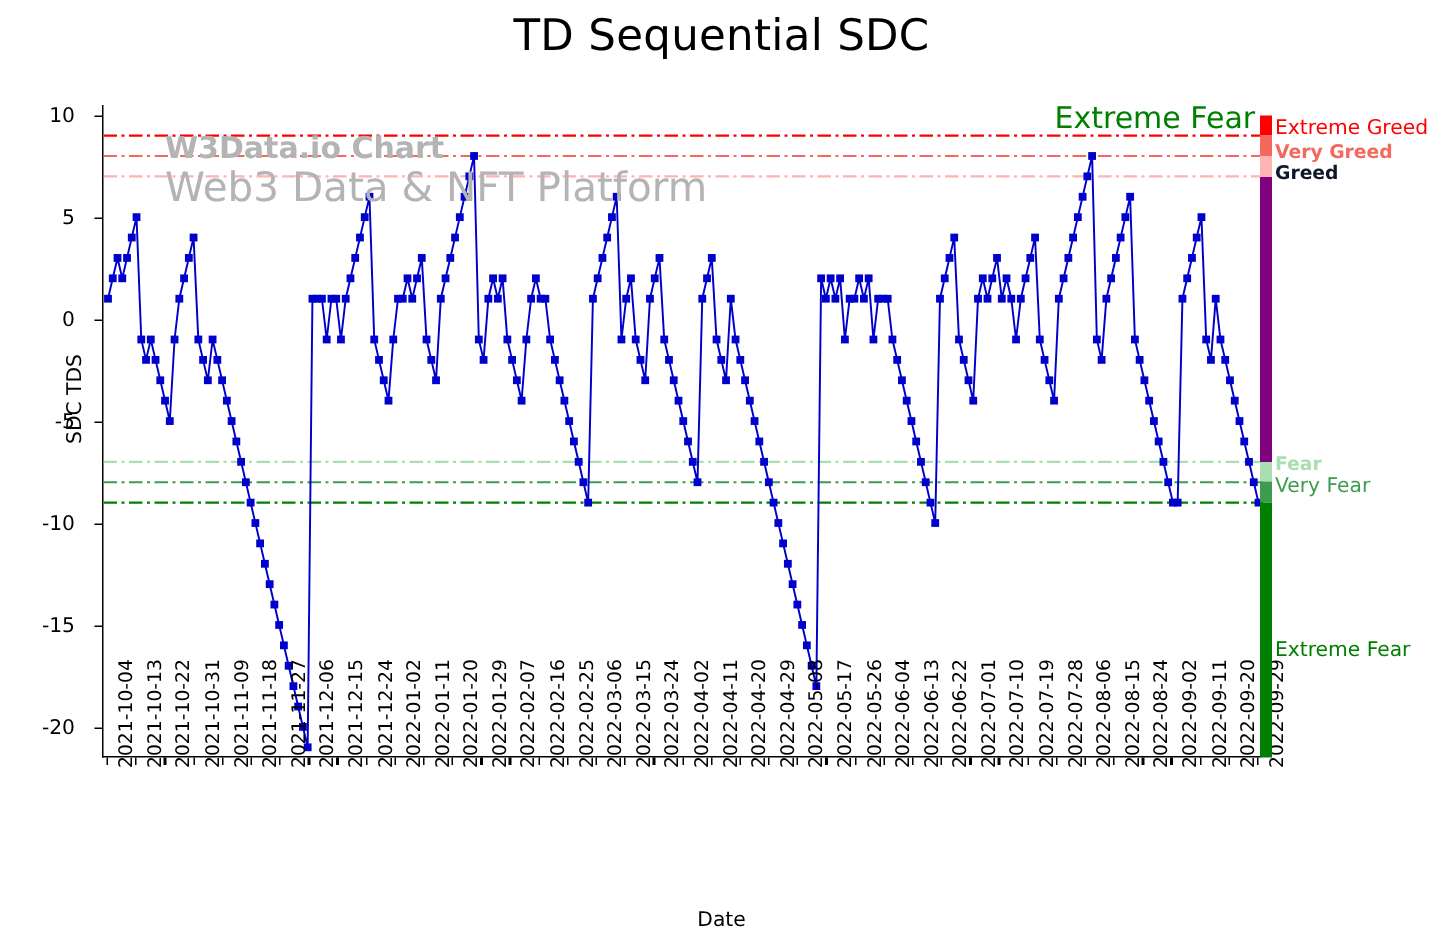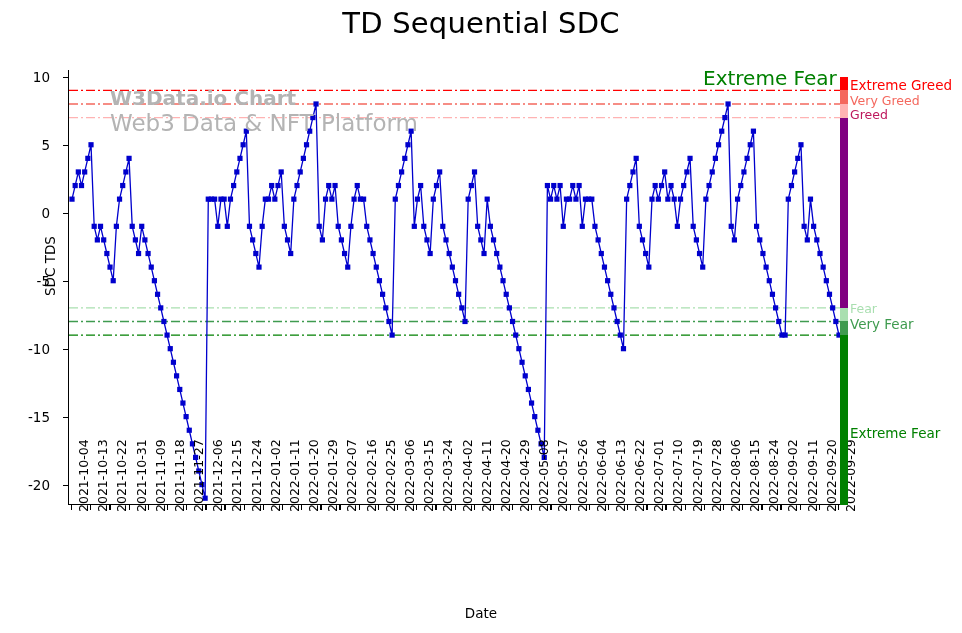--- a/index.html
+++ b/index.html
@@ -39,28 +39,28 @@
     transform:rotate(-90deg);transform-origin:left top;
   }
   #xaxis-label{
     position:absolute;left:0;top:605px;width:962px;text-align:center;
     font-size:13.5px;color:#000;
   }
   .wm{
     position:absolute;color:#b4b4b4;white-space:nowrap;pointer-events:none;
   }
   #wm-line1{left:110px;top:86px;font-size:20px;}
-  #wm-line2{left:110px;top:110px;font-size:23px;}
+  #wm-line2{left:110px;top:110px;font-size:27px;}
   #annot-main{
     position:absolute;left:417px;top:68px;font-size:18px;color:#000;white-space:nowrap;
   }
   #annot-status{
     position:absolute;left:703px;top:66px;font-size:20px;color:#008000;white-space:nowrap;
   }
-  .side-label{position:absolute;font-size:12.5px;white-space:nowrap;}
+  .side-label{position:absolute;font-size:12.5px;white-space:nowrap;font-weight:bold;}
   .side-label-big{position:absolute;font-size:13.5px;white-space:nowrap;}
   #colorbar{position:absolute;left:840px;top:70px;width:8px;height:435px;}
   .cb-seg{position:absolute;left:0;width:8px;}
 </style>
 </head>
 <body>
 
 <div id="chart-root">
 
   <div id="chart-title">TD Sequential SDC</div>
@@ -438,19 +438,19 @@
       <div class="cb-seg" style="top: 20.3906px; height: 13.5938px; background: rgb(244, 104, 94);"></div>
       <div class="cb-seg" style="top: 33.9844px; height: 13.5938px; background: rgb(255, 179, 179);"></div>
       <div class="cb-seg" style="top: 47.5781px; height: 190.312px; background: rgb(128, 0, 128);"></div>
       <div class="cb-seg" style="top: 237.891px; height: 13.5938px; background: rgb(169, 223, 176);"></div>
       <div class="cb-seg" style="top: 251.484px; height: 13.5938px; background: rgb(63, 155, 79);"></div>
       <div class="cb-seg" style="top: 265.078px; height: 169.922px; background: rgb(0, 128, 0);"></div>
     </div>
   <div id="side-labels">
       <div class="side-label-big" style="left: 850px; color: rgb(255, 0, 0); top: 77.3906px;">Extreme Greed</div>
       <div class="side-label" style="left: 850px; color: rgb(244, 104, 94); top: 92.9844px;">Very Greed</div>
-      <div class="side-label" style="left: 850px; color: #be185d; top: 106.578px;">Greed</div>
+      <div class="side-label" style="left: 850px; color: #0f172a; top: 106.578px;">Greed</div>
       <div class="side-label" style="left: 850px; color: rgb(169, 223, 176); top: 300.891px;">Fear</div>
       <div class="side-label-big" style="left: 850px; color: rgb(63, 155, 79); top: 316.484px;">Very Fear</div>
       <div class="side-label-big" style="left: 850px; color: rgb(0, 128, 0); top: 425.078px;">Extreme Fear</div>
     </div>
 
 </div>
 
 </body></html>

